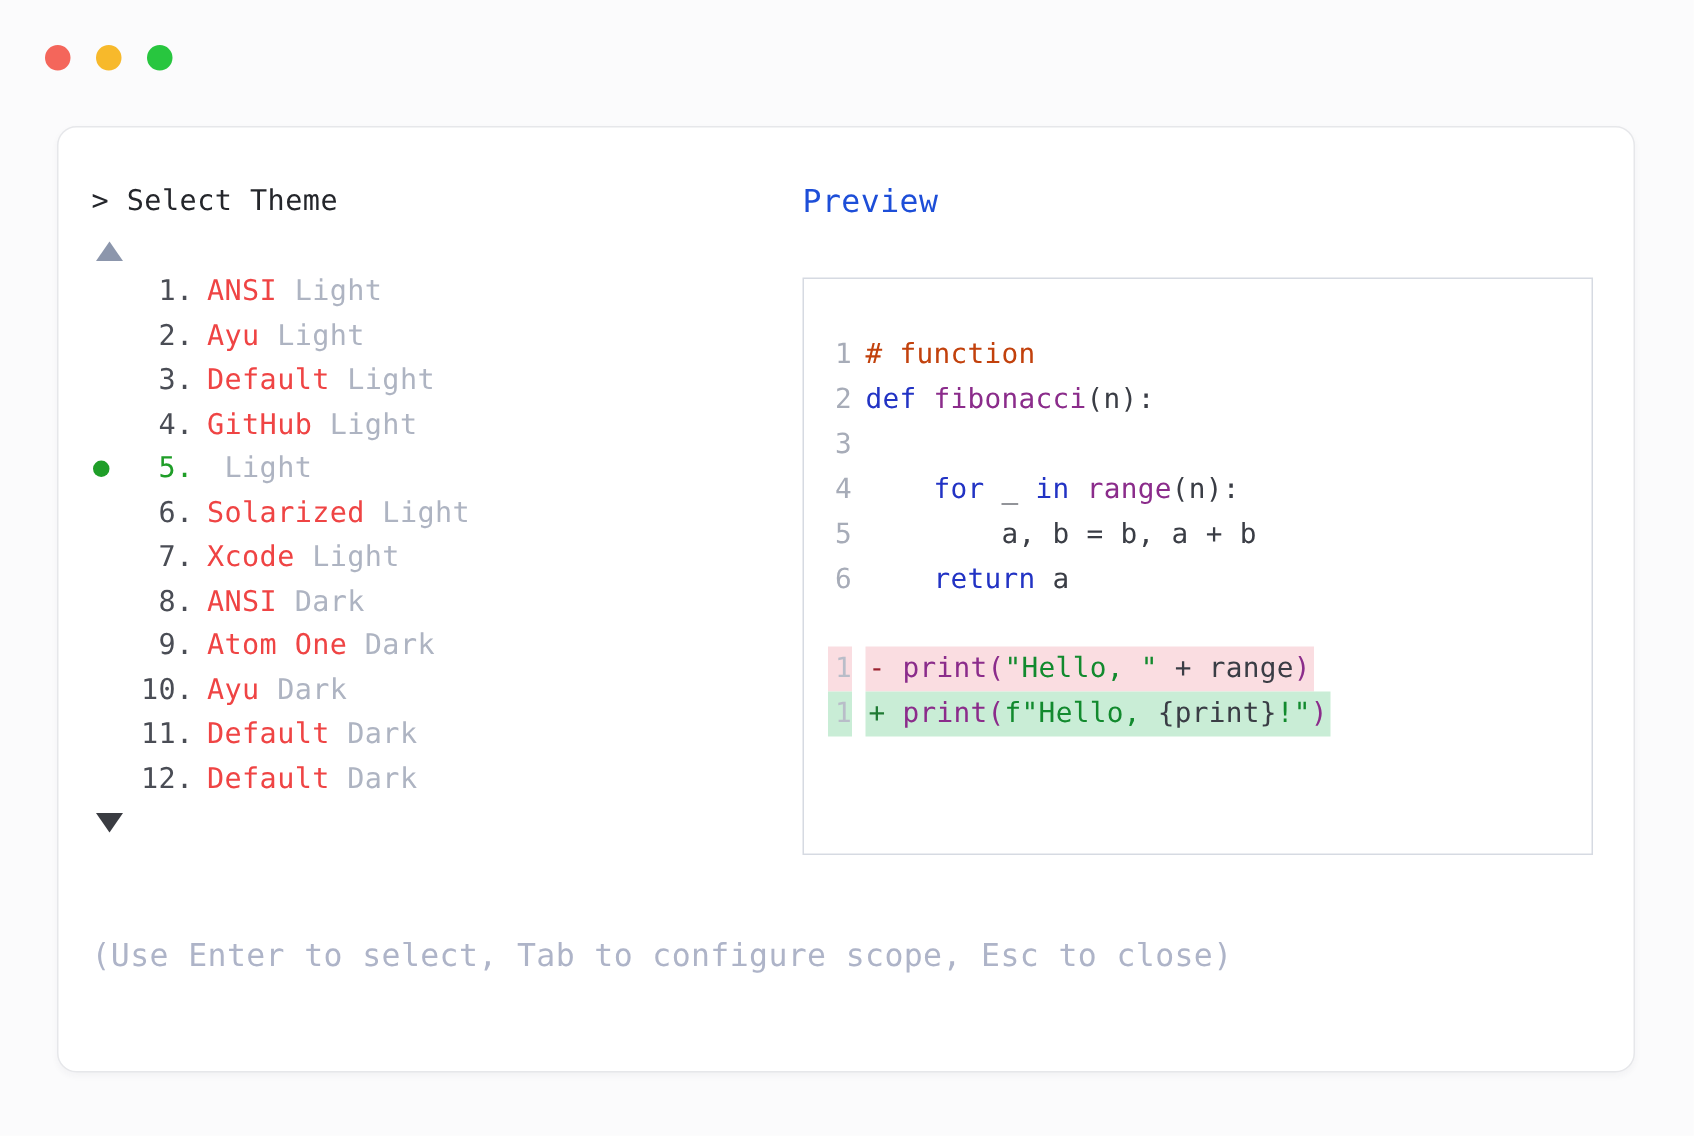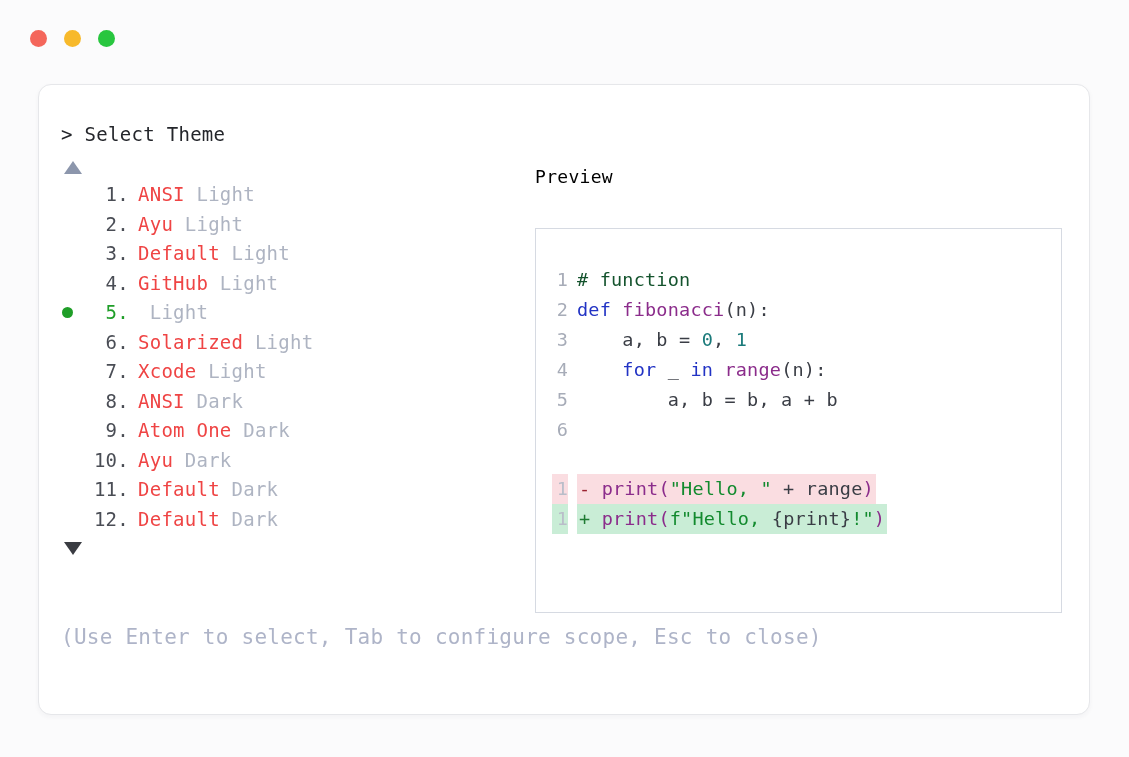--- a/index.html
+++ b/index.html
@@ -37,24 +37,23 @@
   
   .col-left  { position: absolute; left: 22px;  top: 34px; width: 470px; }
   .col-right { position: absolute; left: 496px; top: 34px; width: 530px; }
 
   .prompt-row {
     font-size: 19px; line-height: 30px;
     color: #24262B; letter-spacing: 0.3px;
     white-space: pre;
   }
   .col-head {
-    font-size: 18px; line-height: 30px;
-    color: #000000; letter-spacing: 0.3px;
+    font-size: 21px; line-height: 30px;
+    color: #1d4ed8; letter-spacing: 0.3px;
     white-space: pre;
-    margin-top: 43px;
   }
 
   
   .arrow-up, .arrow-down {
     width: 0; height: 0; margin-left: 3px;
   }
   .arrow-up {
     border-left: 9px solid transparent;
     border-right: 9px solid transparent;
     border-bottom: 13px solid #8C96AC;
@@ -117,21 +116,21 @@
     display: flex; align-items: baseline;
     font-size: 18.5px; line-height: 30px;
     white-space: pre; letter-spacing: 0.2px;
   }
   .lno {
     width: 16px; flex: 0 0 16px;
     text-align: right; color: #A7ACB8; margin-right: 9px;
   }
 
   
-  .t-comment { color: #14532d; }
+  .t-comment { color: #c2410c; }
   .t-kw      { color: #2233C4; }
   .t-fn      { color: #8B2C8B; }
   .t-num     { color: #1A7A7A; }
   .t-str     { color: #128A2E; }
   .t-plain   { color: #3A3D45; }
 
   
   .diff-block { margin-top: 29px; }
   .diff-line {
     display: flex; align-items: baseline;
@@ -180,24 +179,24 @@
       <div class="arrow-down"></div>
     </div>
 
     <div class="col-right">
       <div class="col-head">Preview</div>
       <div class="preview-panel">
         <div class="code-area">
           <div id="code-lines">
               <div class="code-line"><span class="lno">1</span><span><span class="t-comment"># function</span></span></div>
               <div class="code-line"><span class="lno">2</span><span><span class="t-kw">def </span><span class="t-fn">fibonacci</span><span class="t-plain">(n):</span></span></div>
-              <div class="code-line"><span class="lno">3</span><span><span class="t-plain">    a, b = </span><span class="t-num">0</span><span class="t-plain">, </span><span class="t-num">1</span></span></div>
+              <div class="code-line"><span class="lno">3</span></div>
               <div class="code-line"><span class="lno">4</span><span><span class="t-plain">    </span><span class="t-kw">for</span><span class="t-plain"> _ </span><span class="t-kw">in</span><span class="t-plain"> </span><span class="t-fn">range</span><span class="t-plain">(n):</span></span></div>
               <div class="code-line"><span class="lno">5</span><span><span class="t-plain">        a, b = b, a + b</span></span></div>
-              <div class="code-line"><span class="lno">6</span></div>
+              <div class="code-line"><span class="lno">6</span><span><span class="t-plain">    </span><span class="t-kw">return</span><span class="t-plain"> a</span></span></div>
             </div>
           <div class="diff-block" id="diff-lines">
               <div class="diff-line diff-del"><span class="lno">1</span><span class="diff-body"><span class="sign-del">- </span><span class="t-fn">print</span><span class="t-fn">(</span><span class="t-str">"Hello, "</span><span class="t-plain"> + range</span><span class="t-fn">)</span></span></div>
               <div class="diff-line diff-add"><span class="lno">1</span><span class="diff-body"><span class="sign-add">+ </span><span class="t-fn">print</span><span class="t-fn">(</span><span class="t-str">f</span><span class="t-str">"Hello, </span><span class="t-plain">{print}</span><span class="t-str">!"</span><span class="t-fn">)</span></span></div>
             </div>
         </div>
       </div>
     </div>
 
     <div class="hint">(Use Enter to select, Tab to configure scope, Esc to close)</div>

